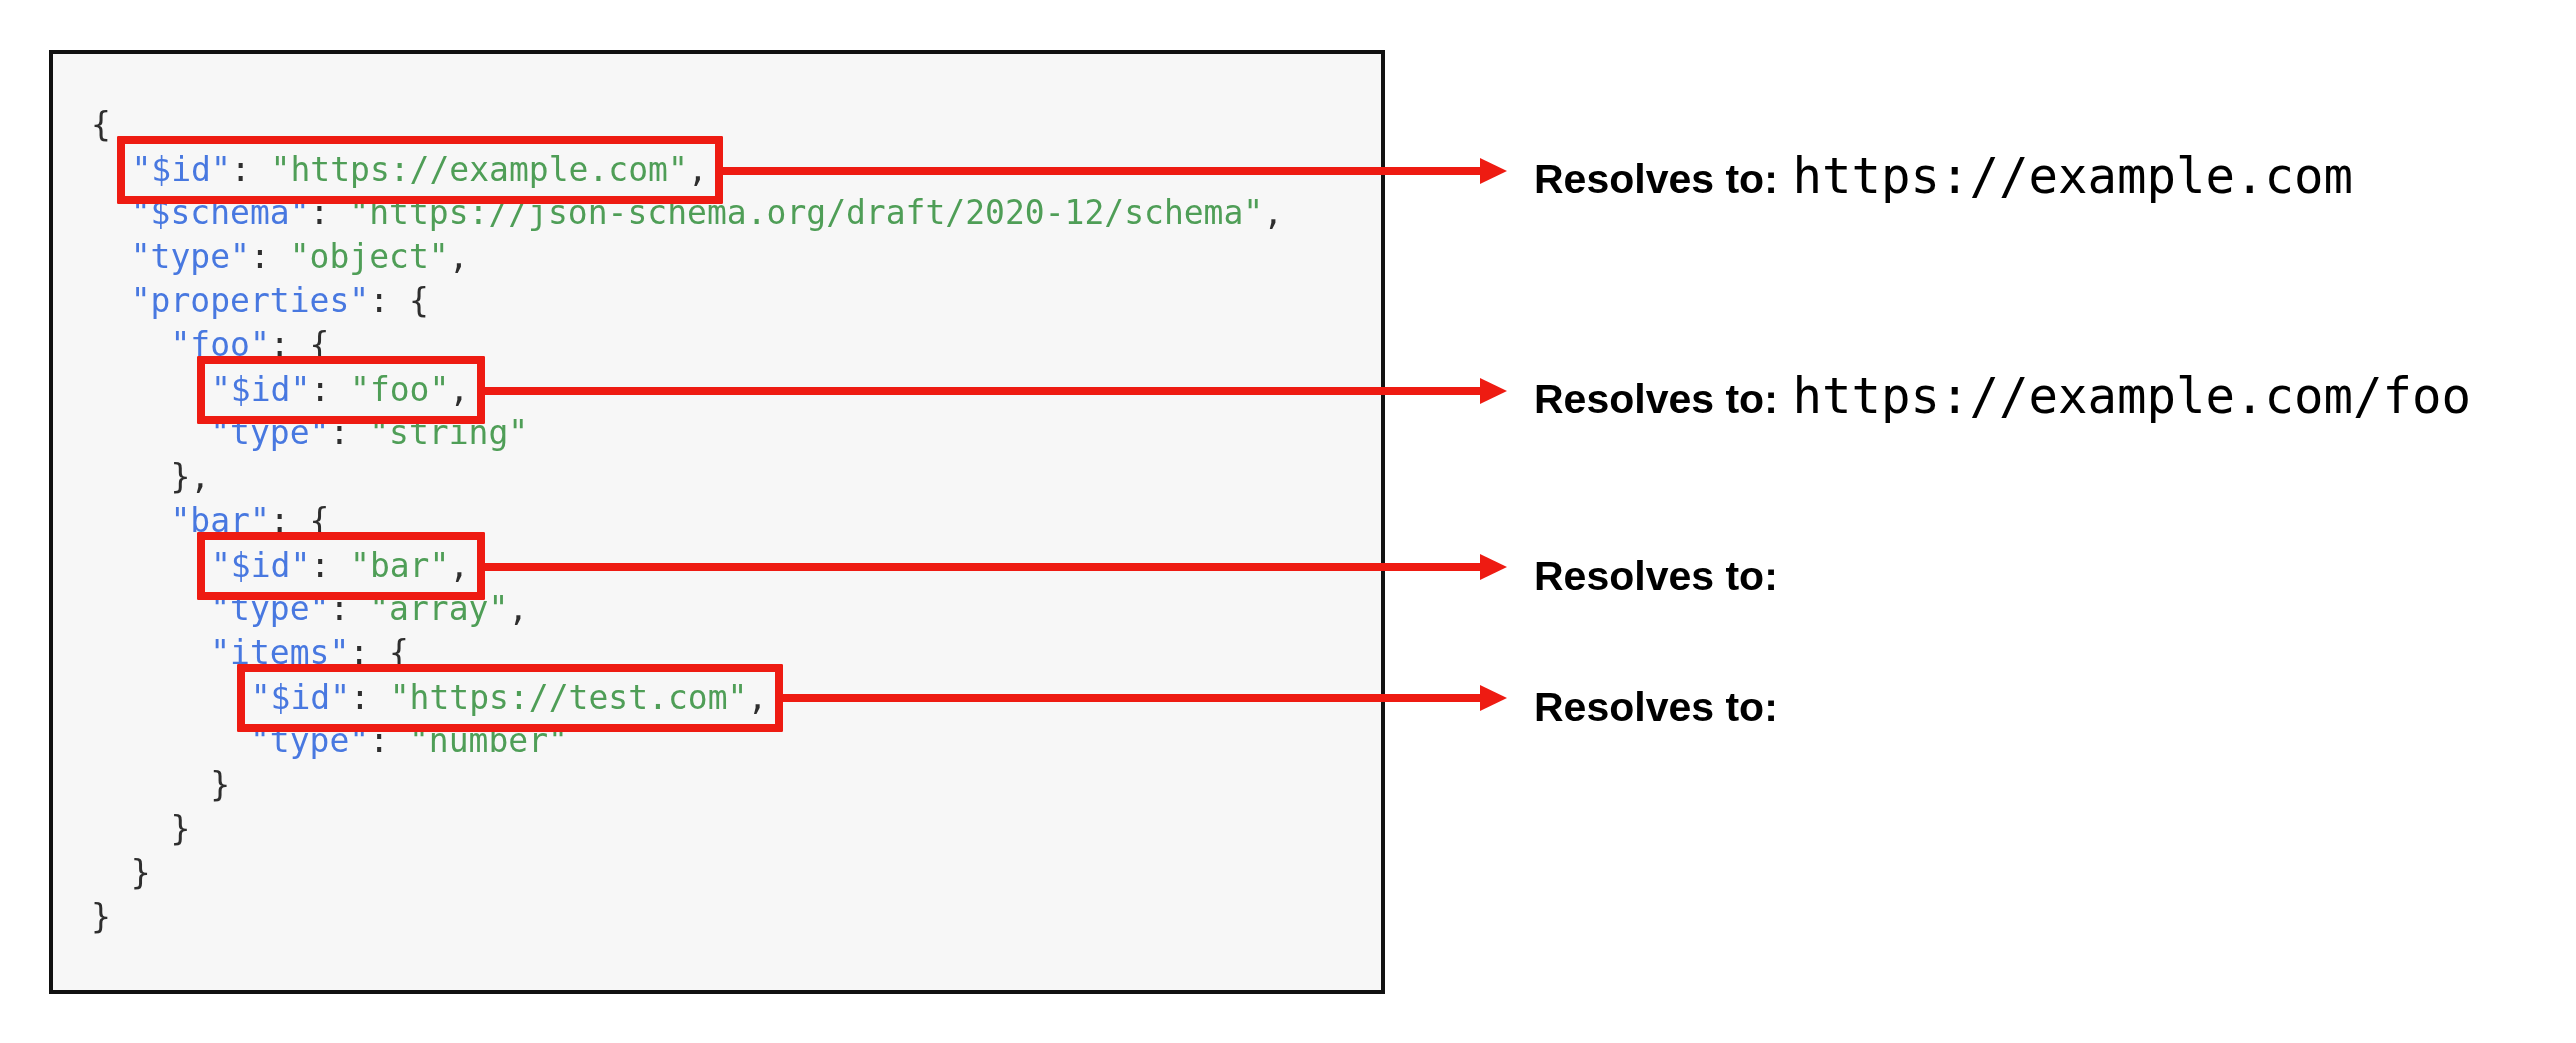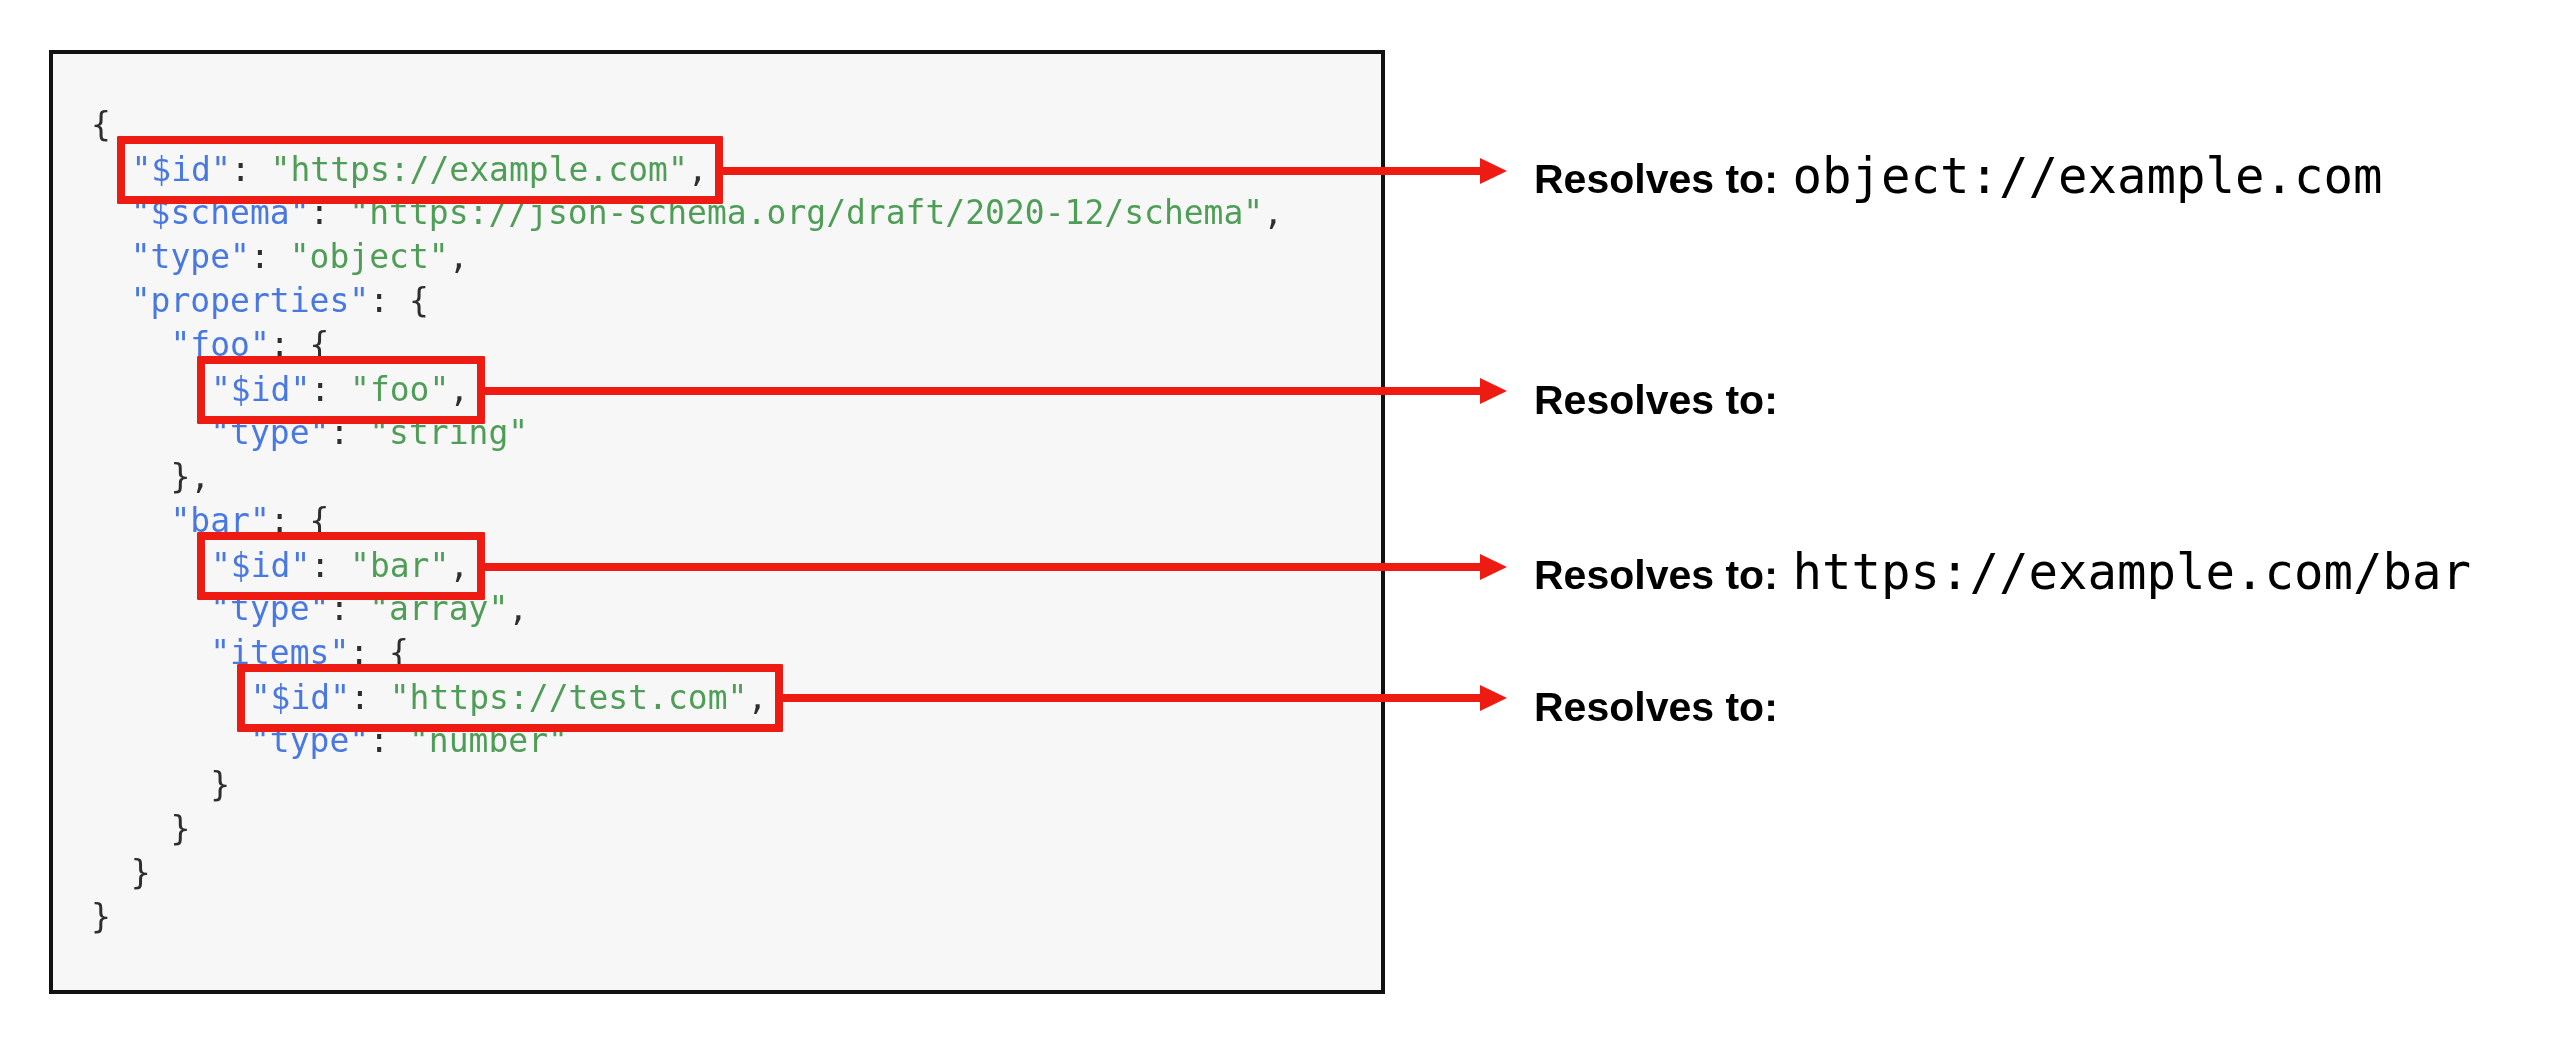--- a/index.html
+++ b/index.html
@@ -81,28 +81,28 @@
 </head>
 <body style="--red: #ee1b12; --key-blue: #4878e0; --string-green: #4f9e57; --punct: #2e2e2e; --code-bg: #f7f7f7; --box-border: #111111; --annotation-text: #000000;">
 
 <div class="code-box">
   <pre class="code"><div class="code-line"><span class="tok-punct">{</span></div><div class="code-line">  <span class="hl"><span class="tok-key">"$id"</span><span class="tok-punct">: </span><span class="tok-str">"https://example.com"</span><span class="tok-punct">,</span></span></div><div class="code-line">  <span class="tok-key">"$schema"</span><span class="tok-punct">: </span><span class="tok-str">"https://json-schema.org/draft/2020-12/schema"</span><span class="tok-punct">,</span></div><div class="code-line">  <span class="tok-key">"type"</span><span class="tok-punct">: </span><span class="tok-str">"object"</span><span class="tok-punct">,</span></div><div class="code-line">  <span class="tok-key">"properties"</span><span class="tok-punct">: {</span></div><div class="code-line">    <span class="tok-key">"foo"</span><span class="tok-punct">: {</span></div><div class="code-line">      <span class="hl"><span class="tok-key">"$id"</span><span class="tok-punct">: </span><span class="tok-str">"foo"</span><span class="tok-punct">,</span></span></div><div class="code-line">      <span class="tok-key">"type"</span><span class="tok-punct">: </span><span class="tok-str">"string"</span></div><div class="code-line">    <span class="tok-punct">},</span></div><div class="code-line">    <span class="tok-key">"bar"</span><span class="tok-punct">: {</span></div><div class="code-line">      <span class="hl"><span class="tok-key">"$id"</span><span class="tok-punct">: </span><span class="tok-str">"bar"</span><span class="tok-punct">,</span></span></div><div class="code-line">      <span class="tok-key">"type"</span><span class="tok-punct">: </span><span class="tok-str">"array"</span><span class="tok-punct">,</span></div><div class="code-line">      <span class="tok-key">"items"</span><span class="tok-punct">: {</span></div><div class="code-line">        <span class="hl"><span class="tok-key">"$id"</span><span class="tok-punct">: </span><span class="tok-str">"https://test.com"</span><span class="tok-punct">,</span></span></div><div class="code-line">        <span class="tok-key">"type"</span><span class="tok-punct">: </span><span class="tok-str">"number"</span></div><div class="code-line">      <span class="tok-punct">}</span></div><div class="code-line">    <span class="tok-punct">}</span></div><div class="code-line">  <span class="tok-punct">}</span></div><div class="code-line"><span class="tok-punct">}</span></div></pre>
 </div>
 
 <div id="annot-layer">
   <div class="annot" style="left: 1534px; top: 171px;">
     <span class="annot-label">Resolves to:</span>
-    <span class="annot-url">object://example.com</span>
+    <span class="annot-url">https://example.com</span>
   </div>
   <div class="annot" style="left: 1534px; top: 391px;">
     <span class="annot-label">Resolves to:</span>
+    <span class="annot-url">https://example.com/foo</span>
   </div>
   <div class="annot" style="left: 1534px; top: 567px;">
     <span class="annot-label">Resolves to:</span>
-    <span class="annot-url">https://example.com/bar</span>
   </div>
   <div class="annot" style="left: 1534px; top: 698px;">
     <span class="annot-label">Resolves to:</span>
   </div>
 </div>
 
 <div class="arrow-shaft" style="left: 721px; top: 167px; width: 762px;"></div>
 <div class="arrow-head" style="left: 1480px; top: 158px;"></div>
 <div class="arrow-shaft" style="left: 483px; top: 387px; width: 1000px;"></div>
 <div class="arrow-head" style="left: 1480px; top: 378px;"></div>

